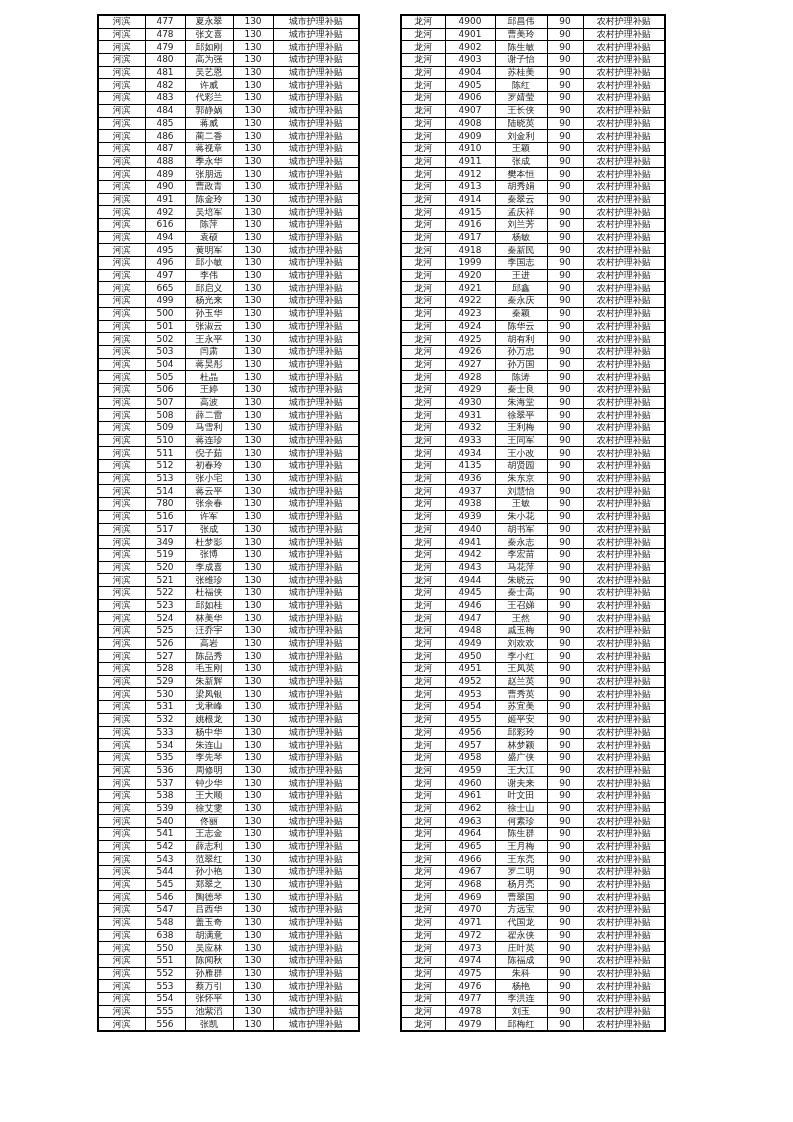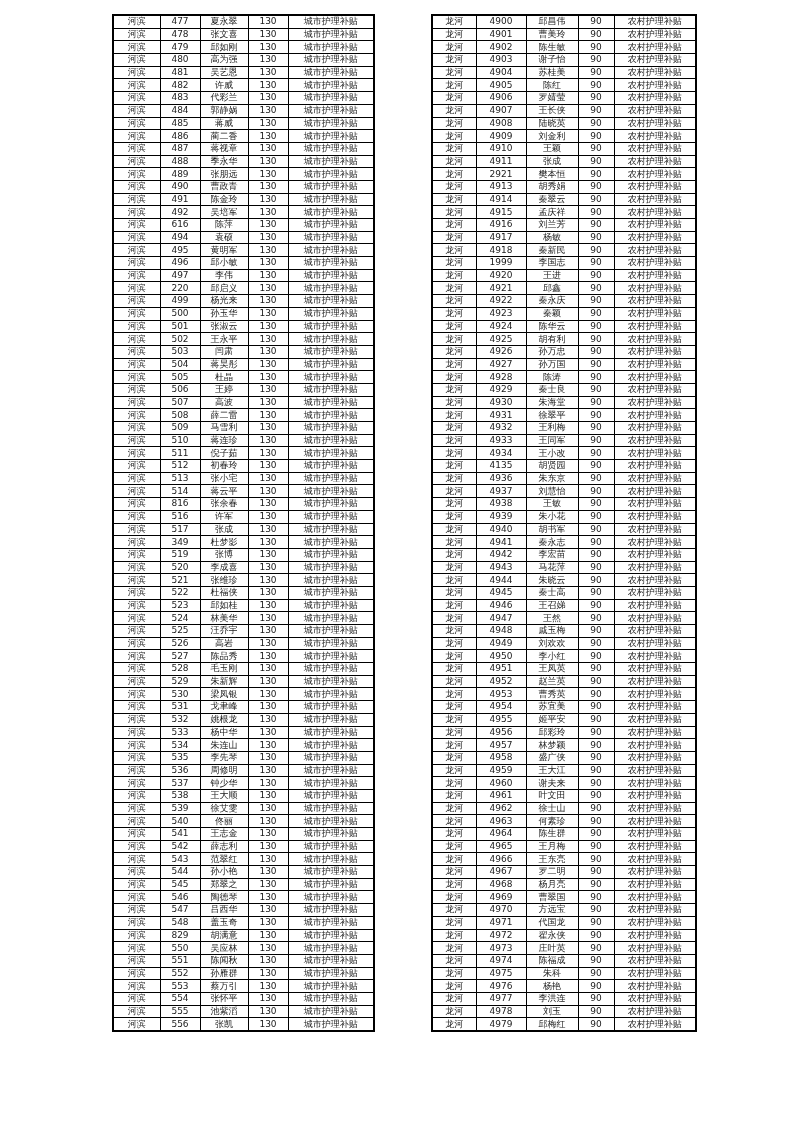--- a/index.html
+++ b/index.html
@@ -8,32 +8,31 @@
     background: #ffffff;
   }
   .page {
     position: relative;
     width: 729px;
     height: 1122px;
     background: #ffffff;
     font-family: "DejaVu Sans", sans-serif;
     color: #111111;
     overflow: hidden;
-    margin-left: 15px;
   }
   table.subsidy-table {
     position: absolute;
     top: 14px;
     border-collapse: collapse;
     table-layout: fixed;
     font-size: 9px;
     line-height: 1;
   }
   table.subsidy-table.left  { left: 97px;  width: 261px; }
-  table.subsidy-table.right { left: 416px; width: 264px; }
+  table.subsidy-table.right { left: 400px; width: 264px; }
   table.subsidy-table {
     border: 2px solid #000000;
   }
   table.subsidy-table td {
     border: 1px solid #000000;
     height: 11.7px;
     padding: 0;
     text-align: center;
     vertical-align: middle;
     white-space: nowrap;
@@ -197,21 +196,21 @@
         </tr>
         <tr>
           <td>河滨</td>
           <td>497</td>
           <td>李伟</td>
           <td>130</td>
           <td>城市护理补贴</td>
         </tr>
         <tr>
           <td>河滨</td>
-          <td>220</td>
+          <td>665</td>
           <td>邱启义</td>
           <td>130</td>
           <td>城市护理补贴</td>
         </tr>
         <tr>
           <td>河滨</td>
           <td>499</td>
           <td>杨光来</td>
           <td>130</td>
           <td>城市护理补贴</td>
@@ -316,21 +315,21 @@
         </tr>
         <tr>
           <td>河滨</td>
           <td>514</td>
           <td>蒋云平</td>
           <td>130</td>
           <td>城市护理补贴</td>
         </tr>
         <tr>
           <td>河滨</td>
-          <td>816</td>
+          <td>780</td>
           <td>张余春</td>
           <td>130</td>
           <td>城市护理补贴</td>
         </tr>
         <tr>
           <td>河滨</td>
           <td>516</td>
           <td>许军</td>
           <td>130</td>
           <td>城市护理补贴</td>
@@ -554,21 +553,21 @@
         </tr>
         <tr>
           <td>河滨</td>
           <td>548</td>
           <td>盖玉奇</td>
           <td>130</td>
           <td>城市护理补贴</td>
         </tr>
         <tr>
           <td>河滨</td>
-          <td>829</td>
+          <td>638</td>
           <td>胡满意</td>
           <td>130</td>
           <td>城市护理补贴</td>
         </tr>
         <tr>
           <td>河滨</td>
           <td>550</td>
           <td>吴应林</td>
           <td>130</td>
           <td>城市护理补贴</td>
@@ -706,21 +705,21 @@
         </tr>
         <tr>
           <td>龙河</td>
           <td>4911</td>
           <td>张成</td>
           <td>90</td>
           <td>农村护理补贴</td>
         </tr>
         <tr>
           <td>龙河</td>
-          <td>2921</td>
+          <td>4912</td>
           <td>樊本恒</td>
           <td>90</td>
           <td>农村护理补贴</td>
         </tr>
         <tr>
           <td>龙河</td>
           <td>4913</td>
           <td>胡秀娟</td>
           <td>90</td>
           <td>农村护理补贴</td>

